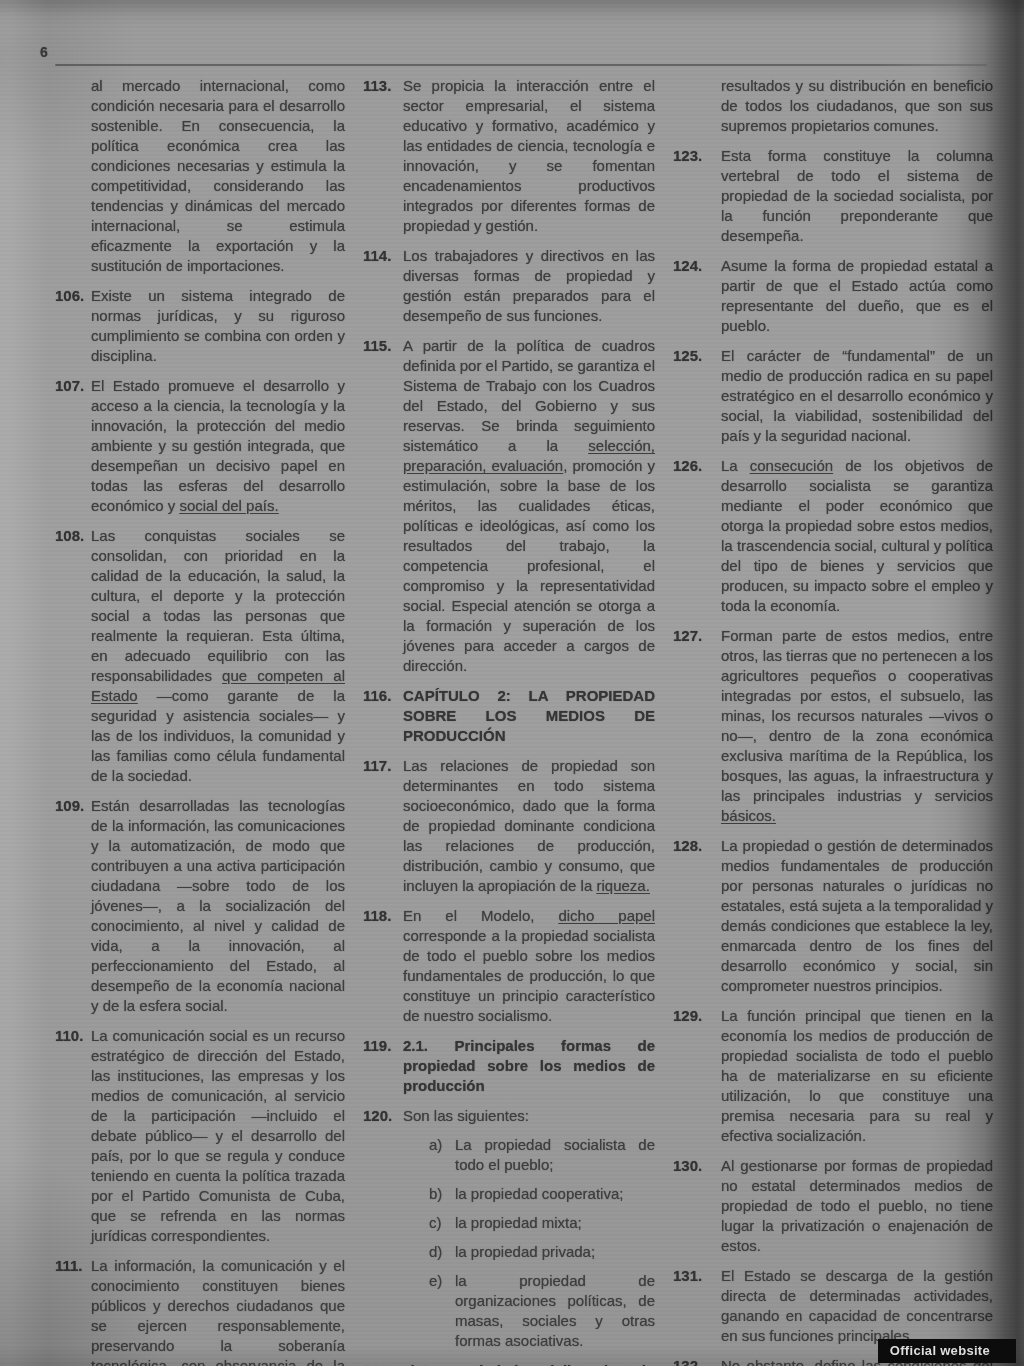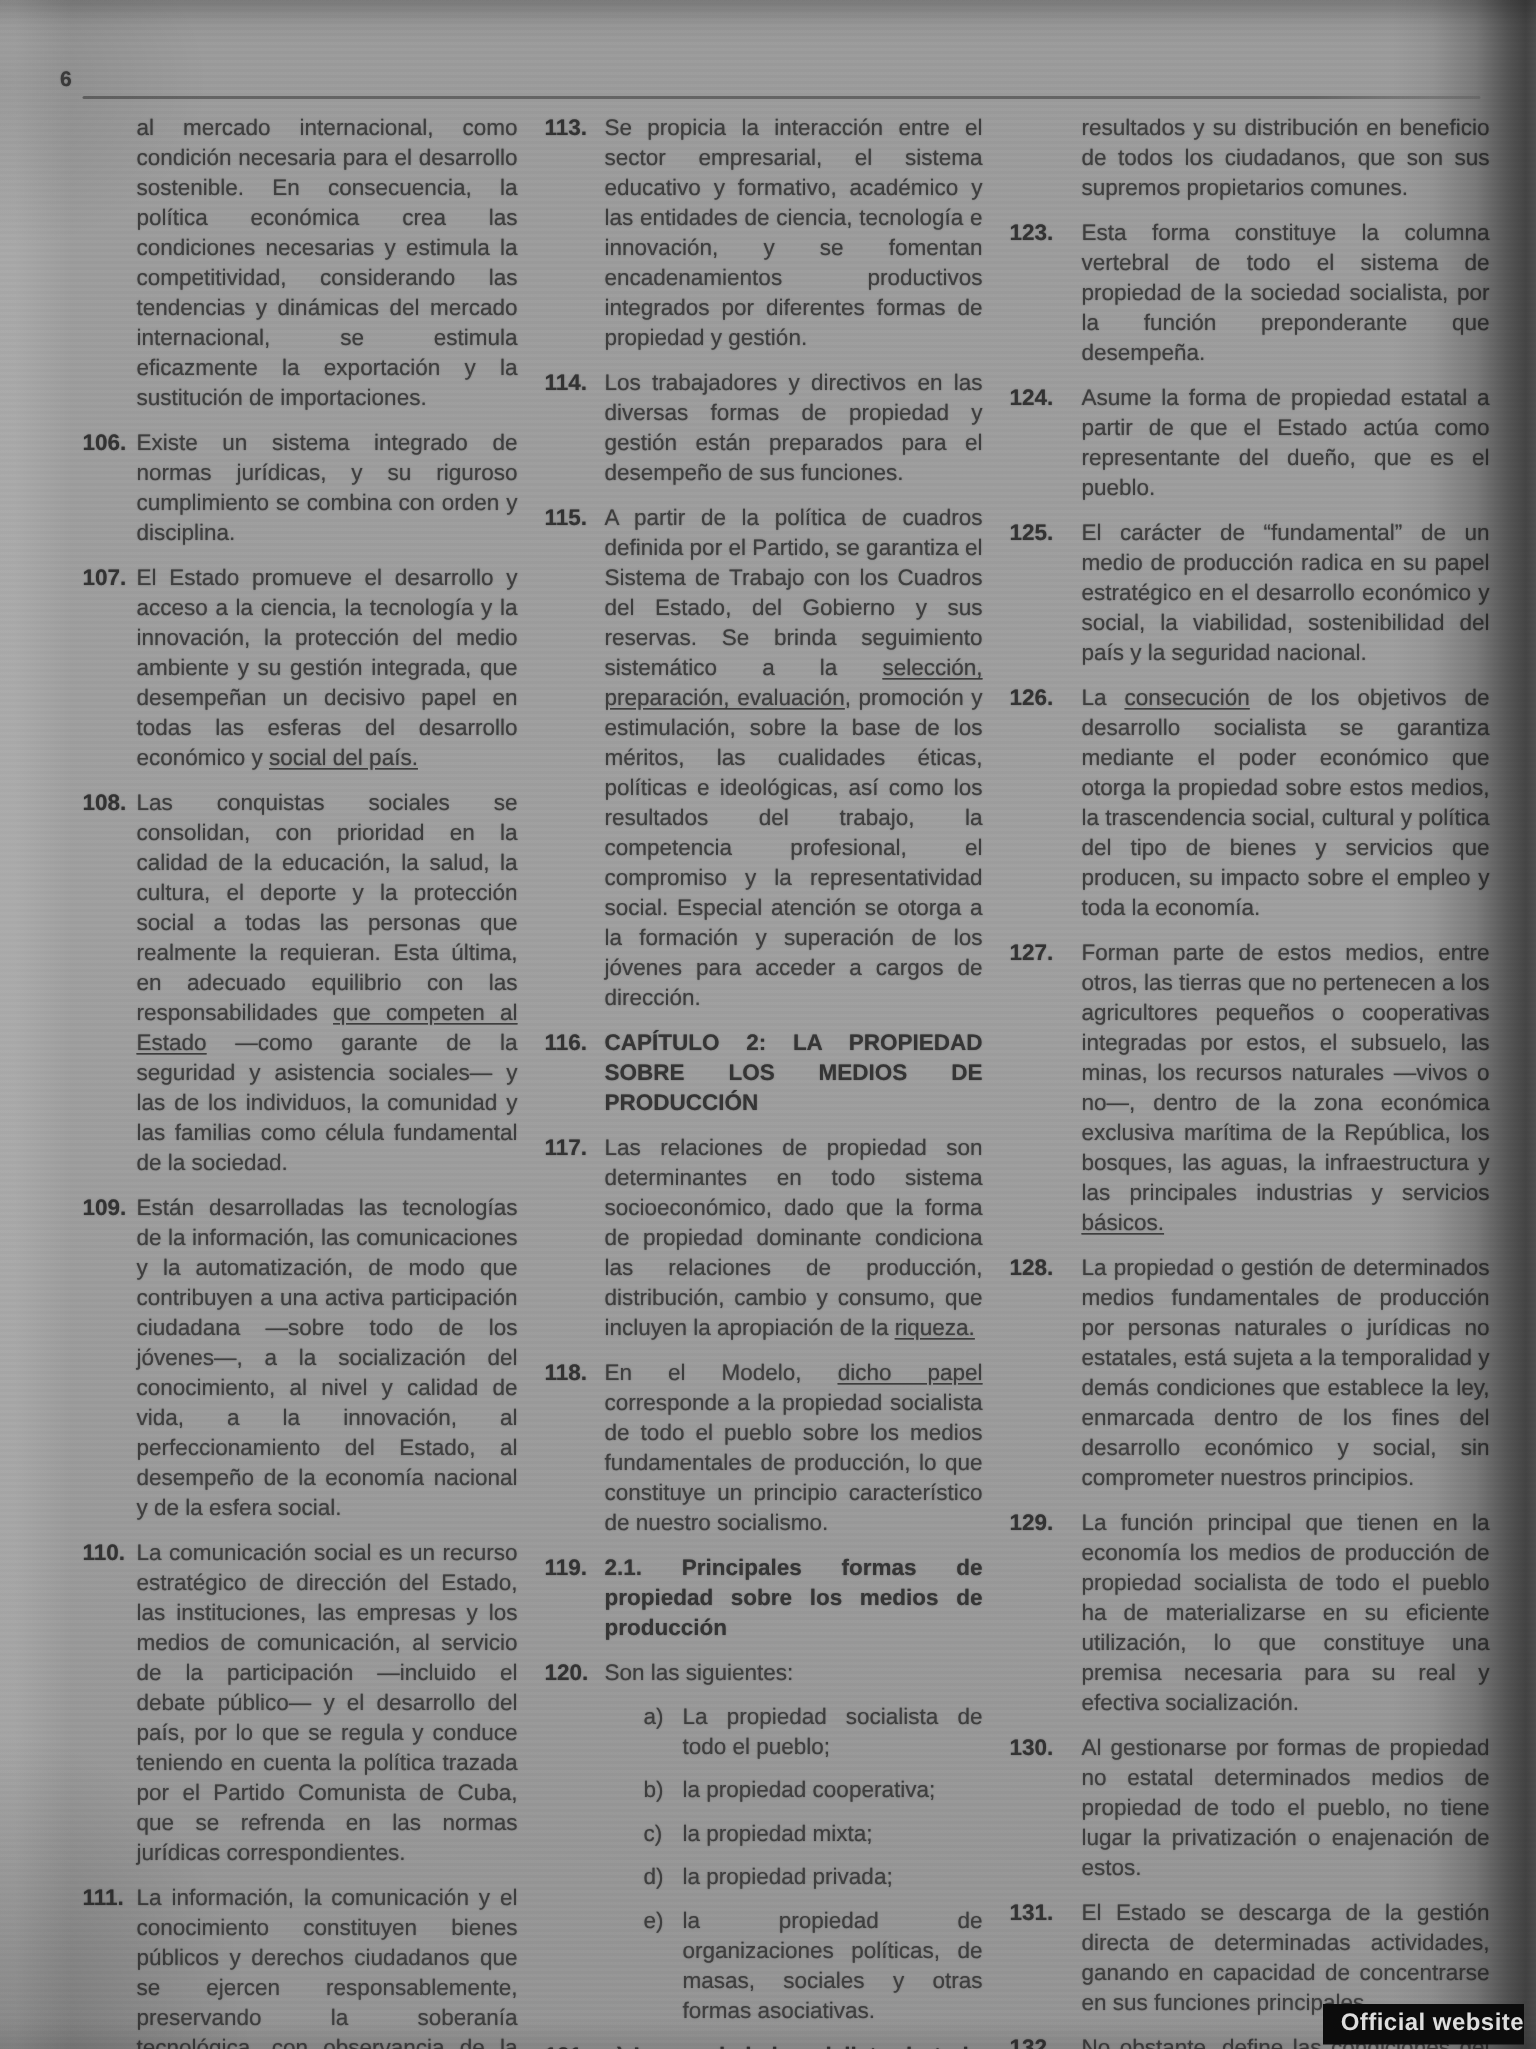--- a/index.html
+++ b/index.html
@@ -56,22 +56,22 @@
   .num{position:absolute;left:0;top:0;font-weight:700;color:#333;}
   .ptxt{display:block;}
   .heading .ptxt{font-weight:700;color:#353535;}
   .plist{margin-top:9px;}
   .list-item{position:relative;margin:0 0 9px 26px;padding-left:26px;}
   .marker{position:absolute;left:0;top:0;}
   .u{text-decoration:underline;text-underline-offset:2px;}
   .watermark{
     position:absolute;right:8px;bottom:3px;z-index:9;
     background:#0c0c0c;color:#dedede;
-    font-size:16px;font-weight:700;letter-spacing:0.3px;
-    padding:4px 0 5px 12px;
+    font-size:13px;font-weight:700;letter-spacing:0.3px;
+    padding:4px 26px 5px 12px;
   }
 </style>
 </head>
 <body>
 
 <div class="sheet">
   <span class="page-number">6</span>
   <div class="header-rule"></div>
 
   <div class="columns">

